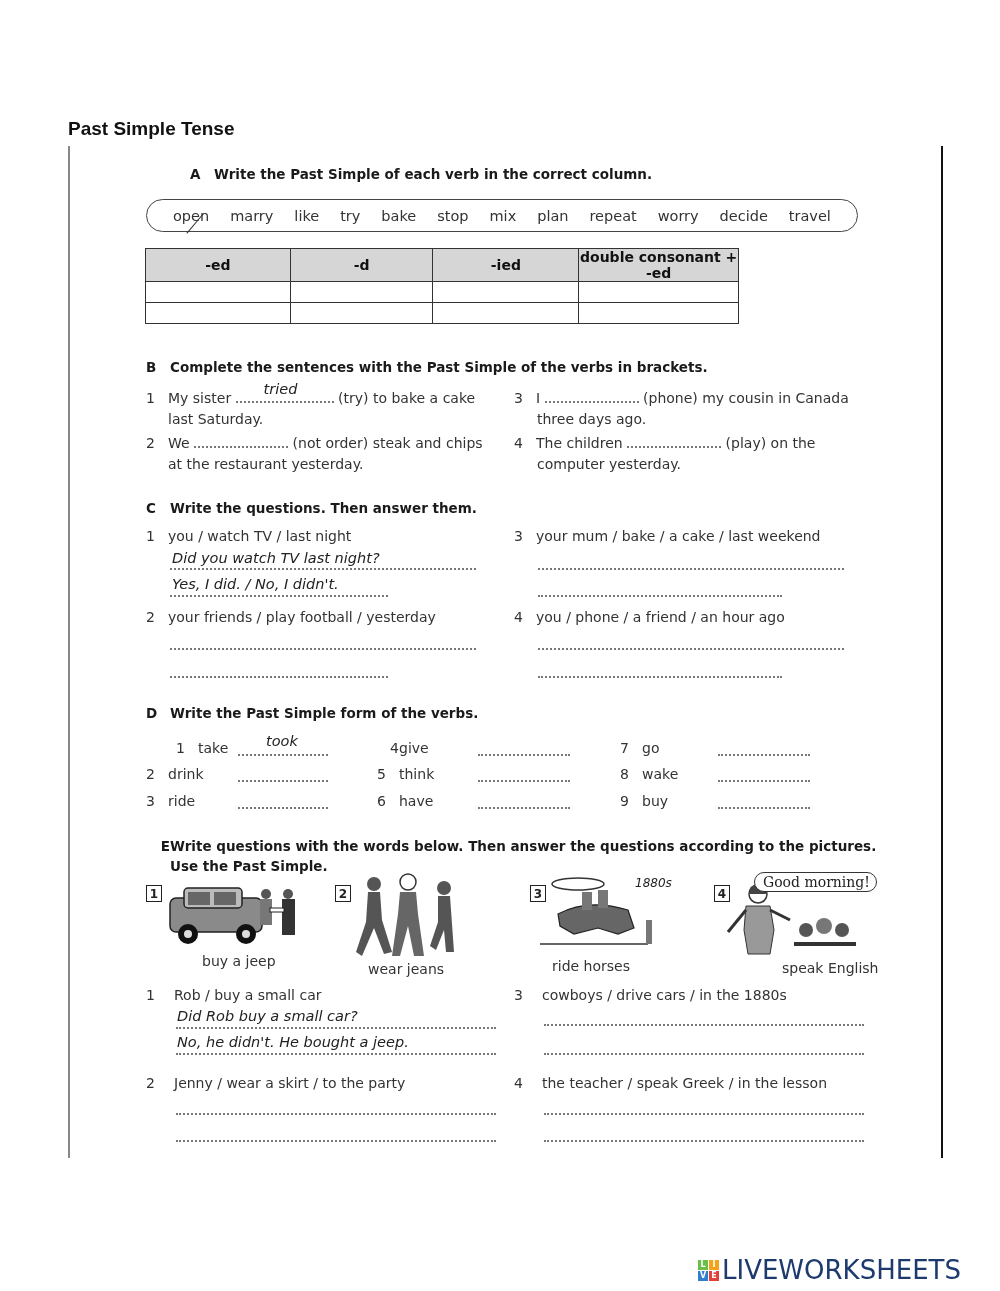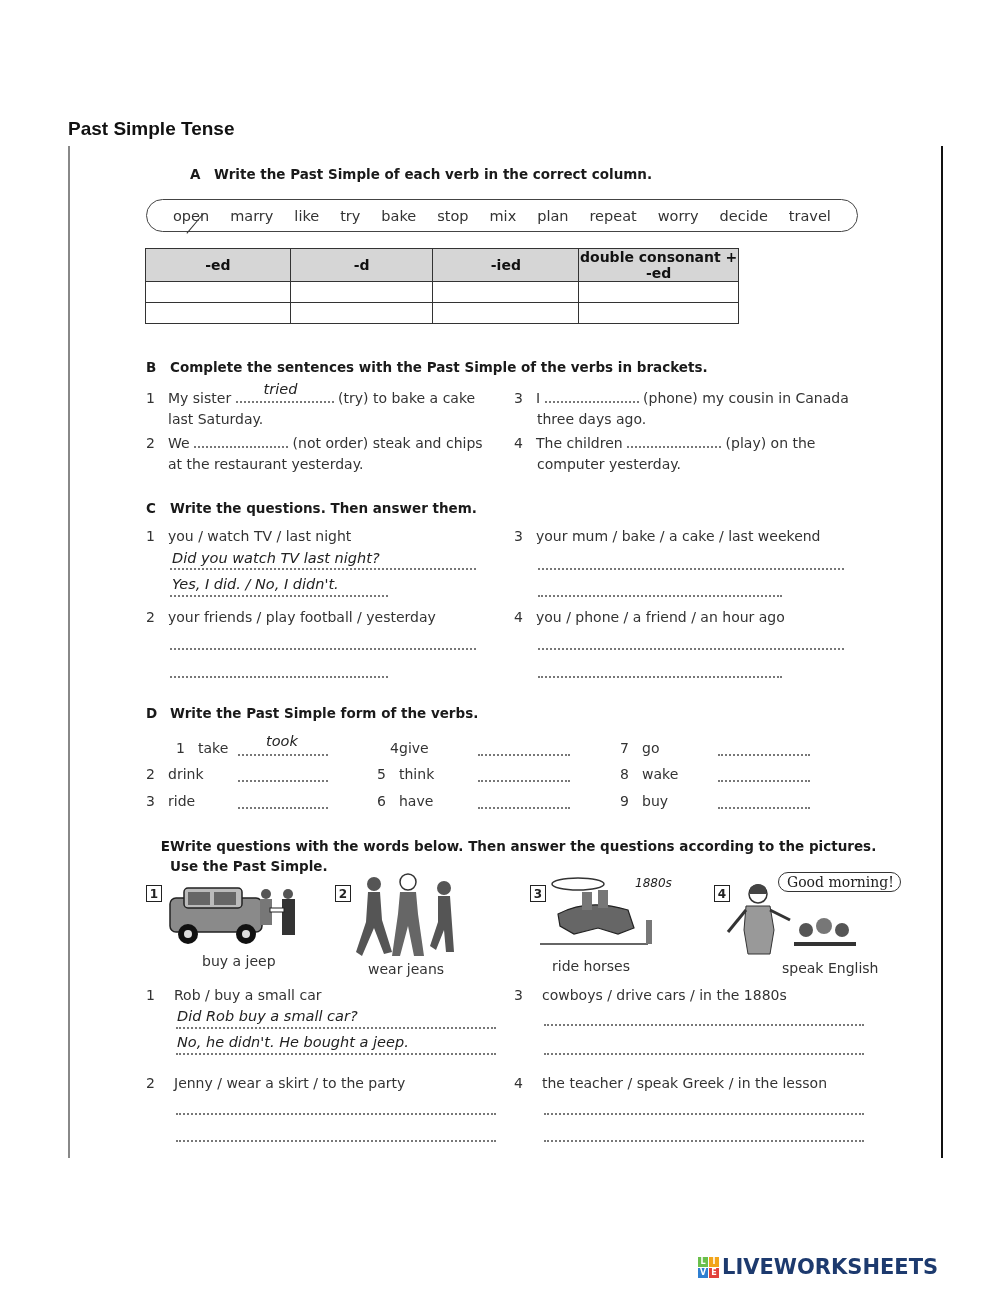--- a/index.html
+++ b/index.html
@@ -57,21 +57,21 @@
   .bubble {
     border: 1.2px solid #333; border-radius: 14px; padding: 1px 6px; font-size: 14px;
     font-family: "DejaVu Serif", serif; background: #fff;
   }
   .logo {
     left: 698px; top: 1255px; display: flex; align-items: center;
   }
   .logo-blocks { display: grid; grid-template-columns: 10px 10px; grid-gap: 1px; margin-right: 3px; }
   .logo-blocks span { width: 10px; height: 10px; font-size: 8px; color: #fff; font-weight: bold;
     display: flex; align-items: center; justify-content: center; font-family: "DejaVu Sans", sans-serif; }
-  .logo-text { font-family: "DejaVu Sans", sans-serif; font-weight: bold; font-size: 21px; color: #1d3a6e; letter-spacing: 0px; }
+  .logo-text { font-family: "DejaVu Sans", sans-serif; font-weight: normal; font-size: 26px; color: #1d3a6e; letter-spacing: 0px; }
 </style>
 </head>
 <body>
 
 <div class="abs page-title">Past Simple Tense</div>
 <div class="abs vline-left"></div>
 <div class="abs vline-right"></div>
 
 <div class="abs sec-head" style="left:162px; top:166px;margin-left:28px;">
   <span class="sec-letter">A</span><span>Write the Past Simple of each verb in the correct column.</span>
@@ -248,21 +248,21 @@
   <circle cx="34" cy="14" r="9" fill="#fff" stroke="#333" stroke-width="1.5"></circle>
   <path d="M26 8 Q34 0 42 8 L42 14 L26 14 Z" fill="#444"></path>
   <path d="M22 26 L46 26 L50 50 L46 74 L24 74 L20 50 Z" fill="#999" stroke="#333" stroke-width="1"></path>
   <line x1="22" y1="30" x2="4" y2="52" stroke="#333" stroke-width="3"></line>
   <line x1="46" y1="30" x2="66" y2="40" stroke="#333" stroke-width="3"></line>
   <circle cx="82" cy="50" r="7" fill="#555"></circle>
   <circle cx="100" cy="46" r="8" fill="#777"></circle>
   <circle cx="118" cy="50" r="7" fill="#555"></circle>
   <rect x="70" y="62" width="62" height="4" fill="#333"></rect>
 </svg>
-<div class="abs bubble" style="left:778px; top:872px;padding-left:8px;">Good morning!</div>
+<div class="abs bubble" style="left:754px; top:872px;padding-left:8px;">Good morning!</div>
 <div class="abs caption" style="left:782px; top:960px;">speak English</div>
 
 <div class="abs txt" style="left:146px; top:987px;"><span class="num" style="width:28px">1</span><span>Rob / buy a small car</span></div>
 <div class="abs dots" style="left:176px; top:1027px; width:320px;"></div>
 <div class="abs hand" style="left:177px; top:1008px;">Did Rob buy a small car?</div>
 <div class="abs dots" style="left:176px; top:1053px; width:320px;"></div>
 <div class="abs hand" style="left:177px; top:1034px;">No, he didn't. He bought a jeep.</div>
 
 <div class="abs txt" style="left:146px; top:1075px;"><span class="num" style="width:28px">2</span><span>Jenny / wear a skirt / to the party</span></div>
 <div class="abs dots" style="left:176px; top:1113px; width:320px;"></div>

